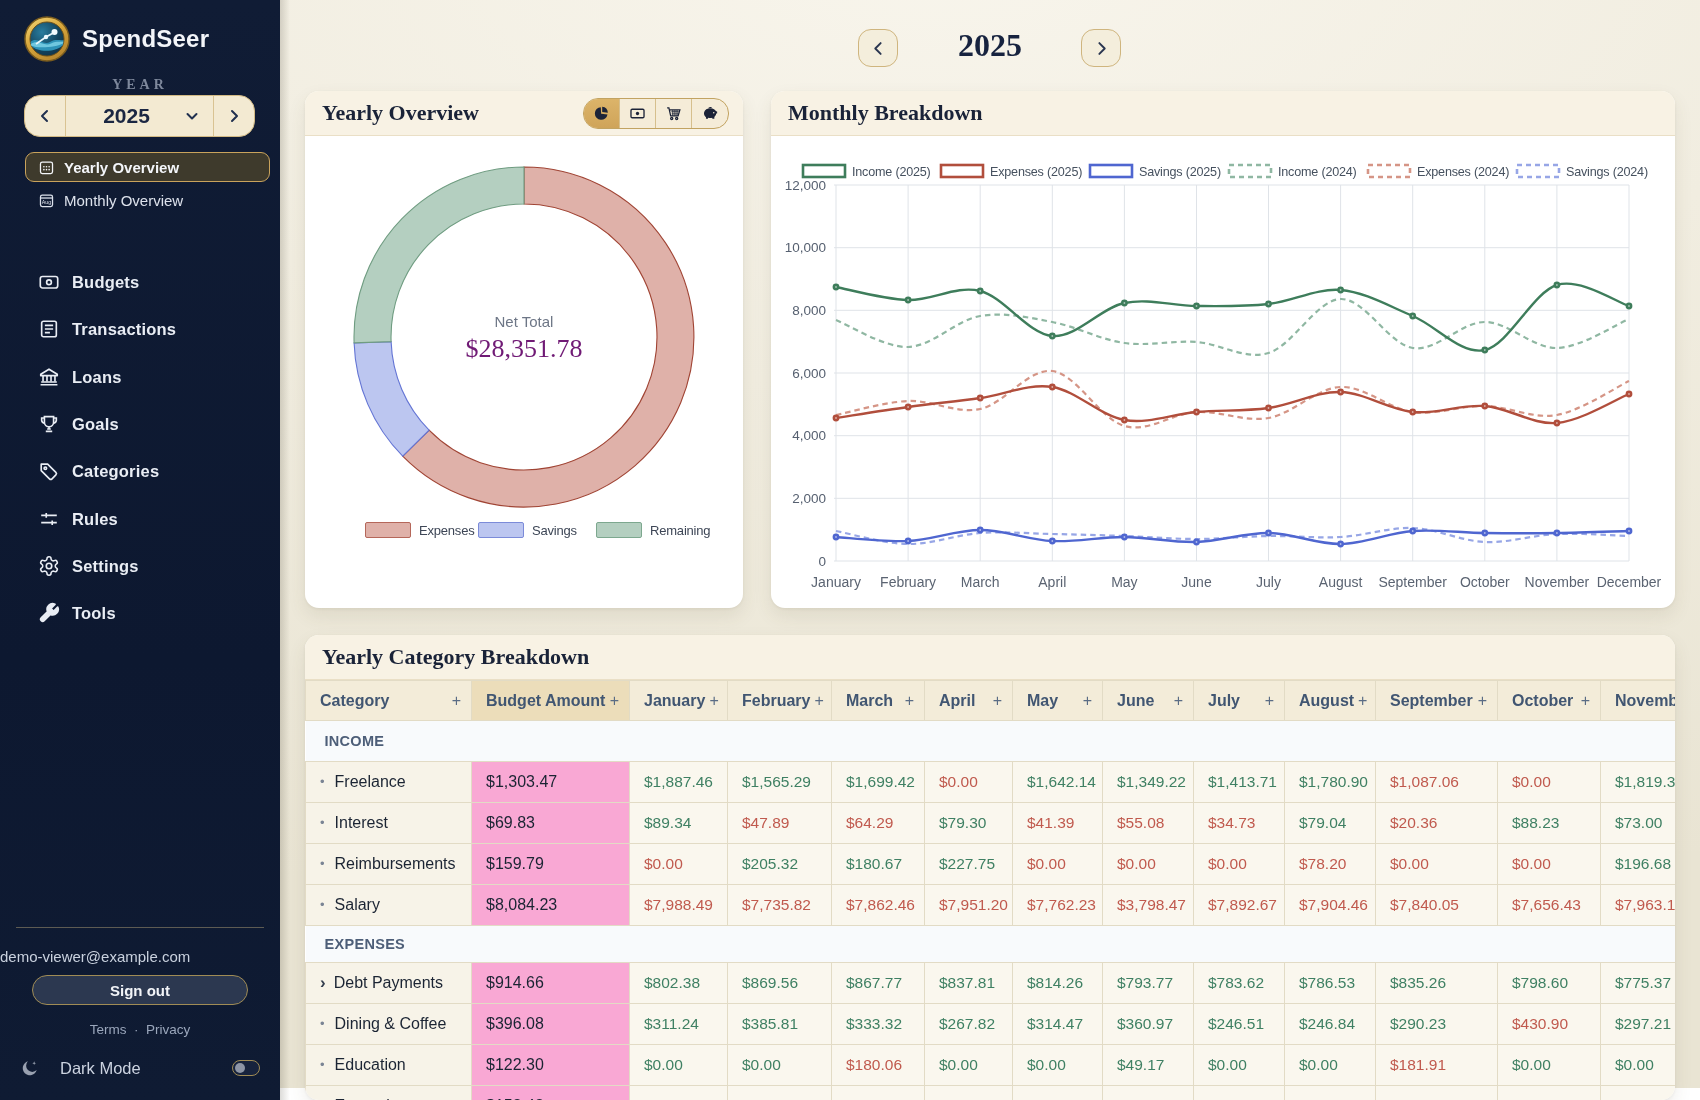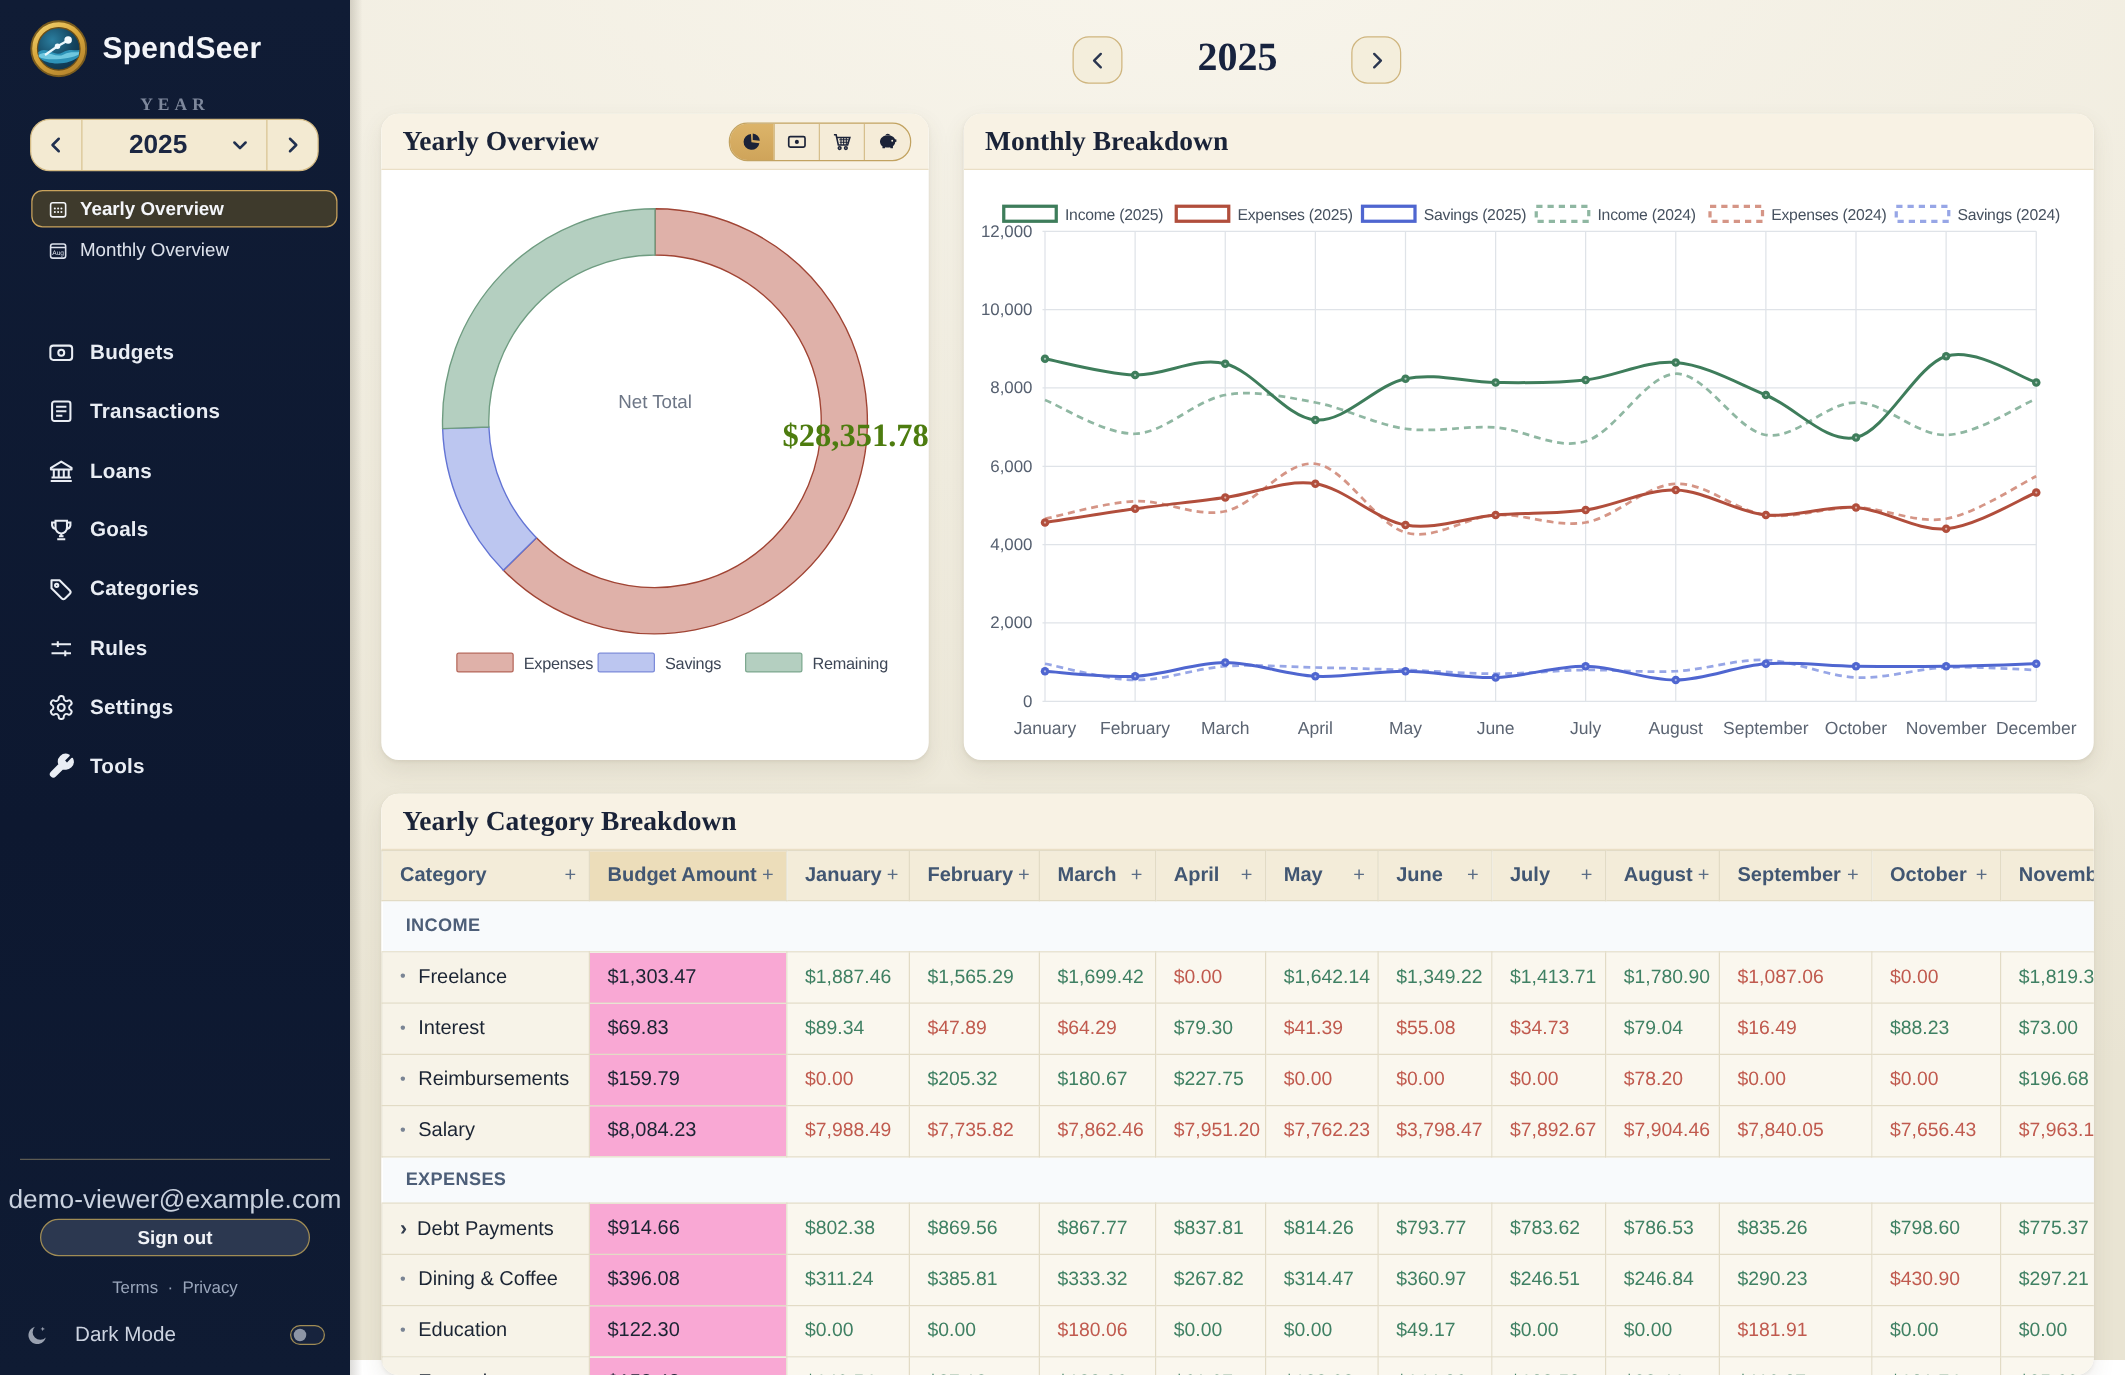--- a/index.html
+++ b/index.html
@@ -24,21 +24,21 @@
 .nav-main { height:40px; background:#3a382f; border:1px solid rgba(200,170,100,0.35); border-radius:13px; display:flex; align-items:center; padding-left:15px; margin-bottom:4px; }
 .nav-main .t { font-size:18px; font-weight:bold; color:#f1f3f8; margin-left:9px; }
 .sub1 { margin-left:7px; margin-right:-8px; height:30px; background:#3e3a2c; border:1.5px solid #c9a35c; border-radius:9px; display:flex; align-items:center; padding-left:12px; margin-bottom:3px; }
 .sub1 .t { font-size:15px; font-weight:bold; color:#f4f6fa; margin-left:9px; }
 .sub2 { margin-left:8px; height:30px; display:flex; align-items:center; padding-left:12px; }
 .sub2 .t { font-size:15px; color:#dde2ec; margin-left:9px; }
 .item { position:absolute; left:38px; display:flex; align-items:center; }
 .item .t { font-size:16.5px; font-weight:bold; color:#e9edf4; margin-left:12px; letter-spacing:0.2px; }
 
 .sb-div { position:absolute; left:16px; right:16px; top:927px; height:1px; background:rgba(190,170,125,0.45); }
-.sb-mail { position:absolute; top:948px; left:0; width:280px; text-align:center; font-size:21px; color:#c9d1de; }
+.sb-mail { position:absolute; top:948px; left:0; width:280px; text-align:left; font-size:15px; color:#c9d1de; }
 .signout { position:absolute; left:32px; top:975px; width:216px; height:30px; background:#2c3850; border:1px solid #a08c55; border-radius:15px; display:flex; align-items:center; justify-content:center; font-size:15px; font-weight:bold; color:#f2f4f8; }
 .sb-links { position:absolute; top:1022px; left:0; width:280px; text-align:center; font-size:13.5px; color:#9aa6bb; }
 .dm-row { position:absolute; left:20px; top:1058px; width:240px; display:flex; align-items:center; }
 .dm-row .t { font-size:16.5px; color:#ccd3e0; margin-left:20px; }
 .toggle { margin-left:auto; width:28px; height:16px; border:1.5px solid #a08c55; border-radius:9px; background:#17233d; position:relative; }
 .toggle .knob { position:absolute; left:1.5px; top:1.5px; width:10px; height:10px; border-radius:50%; background:#8d95a5; }
 
 
 .hbtn { position:absolute; width:40px; height:38px; background:#f4eedc; border:1px solid #cfb57e; border-radius:13px; display:flex; align-items:center; justify-content:center; }
 .hbtn svg { display:block; }
@@ -52,21 +52,21 @@
 #card2 { left:771px; top:91px; width:904px; height:517px; }
 #card3 { left:305px; top:635px; width:1370px; height:465px; }
 
 .segbtns { margin-left:auto; margin-right:-3px; height:31px; display:flex; border:1px solid #c2a361; border-radius:15px; overflow:hidden; background:#f5ecd8; }
 .segbtns .sb { width:36px; height:100%; display:flex; align-items:center; justify-content:center; border-right:1px solid #d6bf8d; }
 .segbtns .sb:last-child { border-right:none; }
 .segbtns .sb.on { background:linear-gradient(180deg,#dcb469,#cfa45a); }
 
 .nettotal { position:absolute; left:0; top:222px; width:438px; text-align:center; }
 .nettotal .l1 { font-size:15px; color:#6d7686; margin-bottom:4px; }
-.nettotal .l2 { font-family:"Liberation Serif",serif; font-weight:bold; font-size:26px; color:#4d7c0f;text-align:right; }
+.nettotal .l2 { font-family:"Liberation Serif",serif; font-weight:normal; font-size:26px; color:#701a75; }
 .dlegend { position:absolute; left:0; top:431px; width:438px; height:18px; }
 .dlegend .it { position:absolute; display:flex; align-items:center; }
 .dlegend .sw { width:46px; height:16px; border-radius:2px; margin-right:8px; }
 .dlegend .tx { font-size:13px; letter-spacing:-0.2px; color:#3d4656; white-space:nowrap; }
 
 
 table.grid { border-collapse:collapse; table-layout:fixed; width:1419px; font-size:16px; }
 table.grid th, table.grid td { border:1px solid #e2dbc5; height:41px; padding:0 14px; white-space:nowrap; overflow:hidden; }
 table.grid thead th { height:40px; background:#f3ecd9; color:#415672; font-weight:bold; text-align:left; font-size:16px; padding:0 10px 0 14px; }
 table.grid thead th .hw { display:flex; align-items:center; justify-content:space-between; white-space:nowrap; }
@@ -561,21 +561,21 @@
             <td class="cat"><span class="blt">•</span>Interest</td>
             <td class="bud">$69.83</td>
             <td class="val" style="color:#3f8063">$89.34</td>
             <td class="val" style="color:#c05a4e">$47.89</td>
             <td class="val" style="color:#c05a4e">$64.29</td>
             <td class="val" style="color:#3f8063">$79.30</td>
             <td class="val" style="color:#c05a4e">$41.39</td>
             <td class="val" style="color:#c05a4e">$55.08</td>
             <td class="val" style="color:#c05a4e">$34.73</td>
             <td class="val" style="color:#3f8063">$79.04</td>
-            <td class="val" style="color:#c05a4e">$16.49</td>
+            <td class="val" style="color:#c05a4e">$20.36</td>
             <td class="val" style="color:#3f8063">$88.23</td>
             <td class="val" style="color:#3f8063">$73.00</td>
           </tr>
 <tr>
             <td class="cat"><span class="blt">•</span>Reimbursements</td>
             <td class="bud">$159.79</td>
             <td class="val" style="color:#c05a4e">$0.00</td>
             <td class="val" style="color:#3f8063">$205.32</td>
             <td class="val" style="color:#3f8063">$180.67</td>
             <td class="val" style="color:#3f8063">$227.75</td>

